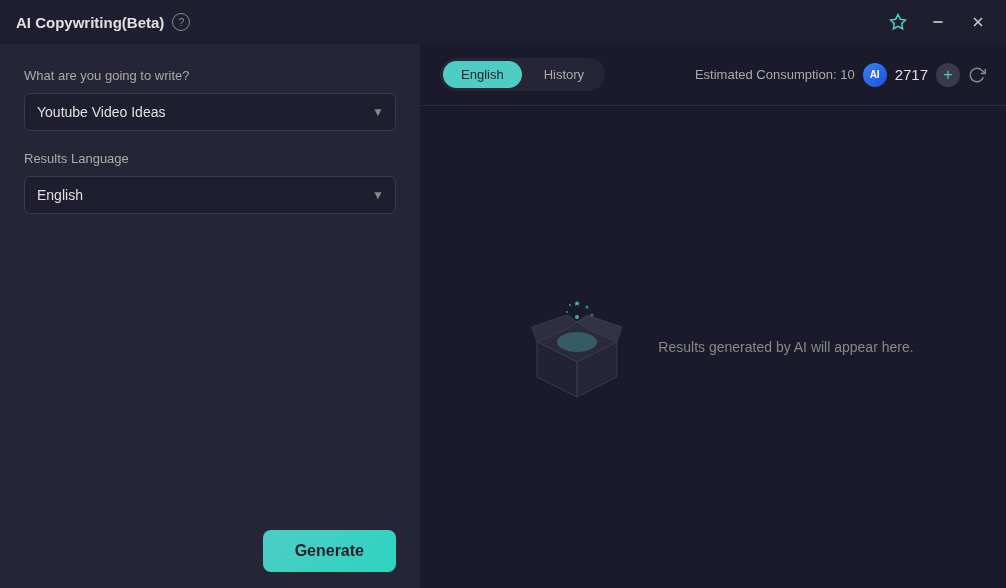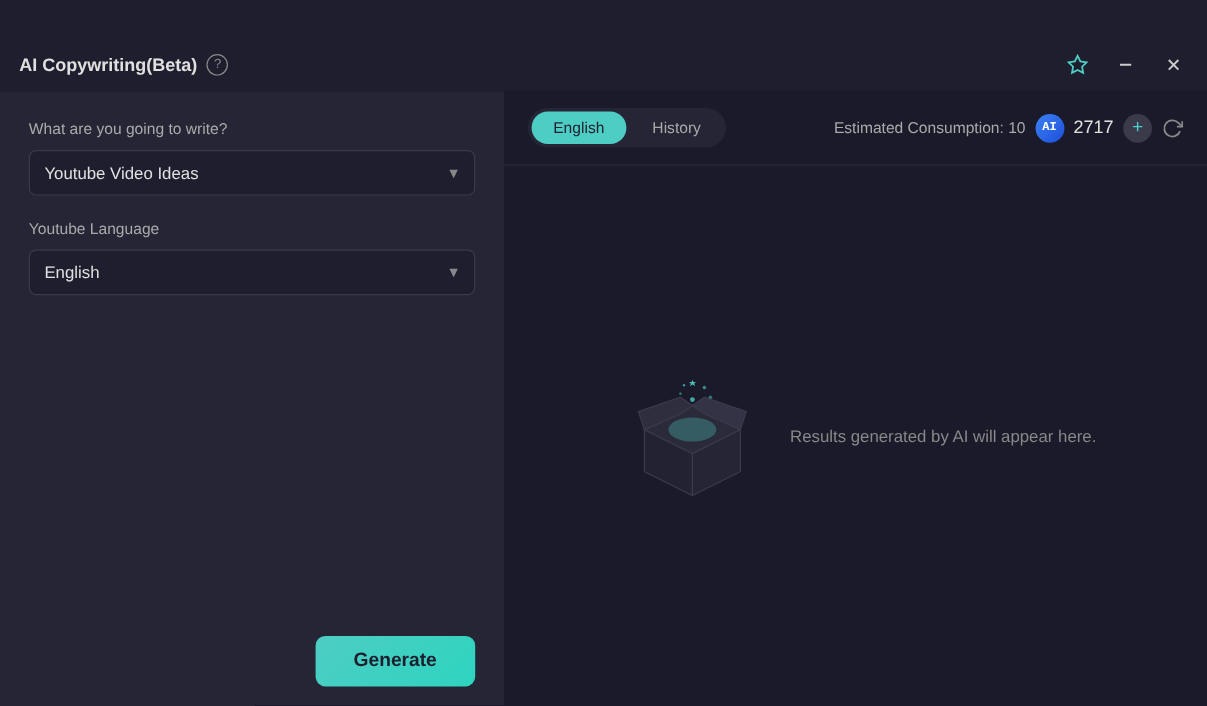--- a/index.html
+++ b/index.html
@@ -20,21 +20,20 @@
     }
     
     .title-bar {
       display: flex;
       align-items: center;
       justify-content: space-between;
       padding: 0 16px;
       height: 44px;
       background: #1e1e2e;
       flex-shrink: 0;
-      margin-top: 32px;
     }
     .title-bar-left {
       display: flex;
       align-items: center;
       gap: 8px;
     }
     .title-text {
       font-size: 15px;
       font-weight: 600;
       color: #e0e0e0;
@@ -246,21 +245,20 @@
       width: 24px;
       height: 24px;
       background: linear-gradient(135deg, #3b82f6, #1d4ed8);
       border-radius: 50%;
       display: flex;
       align-items: center;
       justify-content: center;
       font-size: 10px;
       font-weight: 700;
       color: white;
-      font-family: Liberation Mono, monospace;
     }
     .credit-count {
       font-size: 15px;
       font-weight: 400;
       color: #e0e0e0;
     }
     .add-credit-btn {
       width: 24px;
       height: 24px;
       background: #3a3a4a;
@@ -336,21 +334,21 @@
       <div class="section-label">What are you going to write?</div>
 
       <div class="dropdown-wrapper">
         <select class="dropdown">
           <option>Youtube Video Ideas</option>
         </select>
         <span class="dropdown-arrow">▼</span>
       </div>
 
 
-      <div class="output-lang-label">Youtube Language</div>
+      <div class="output-lang-label">Results Language</div>
       <div class="dropdown-wrapper">
         <select class="dropdown">
           <option>English</option>
         </select>
         <span class="dropdown-arrow">▼</span>
       </div>
 
 
       <div class="generate-btn-wrapper">
         <button class="generate-btn">Generate</button>

